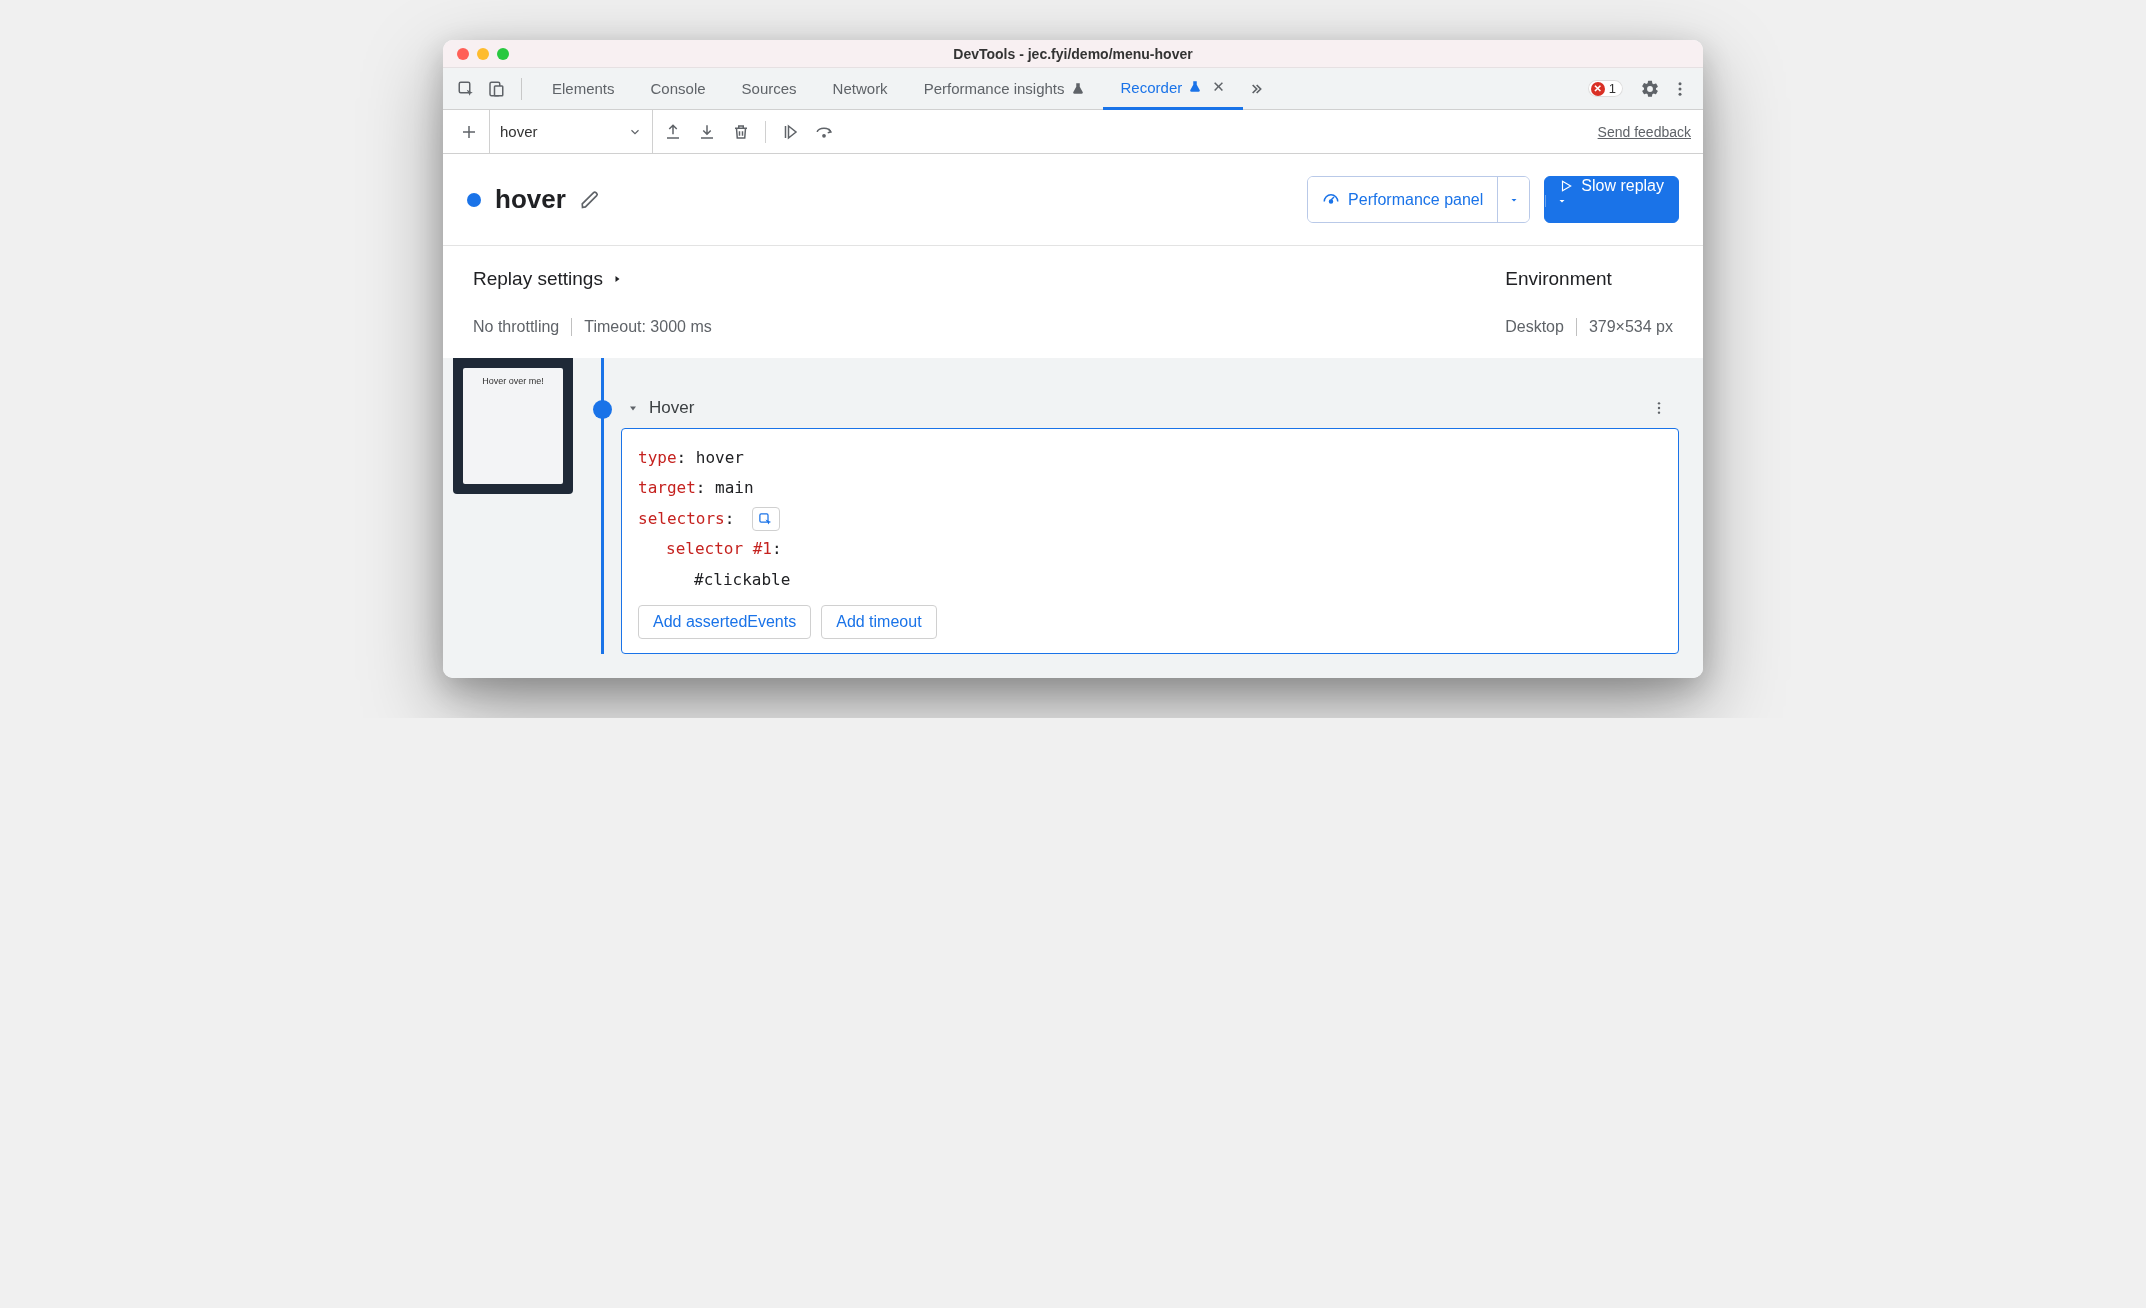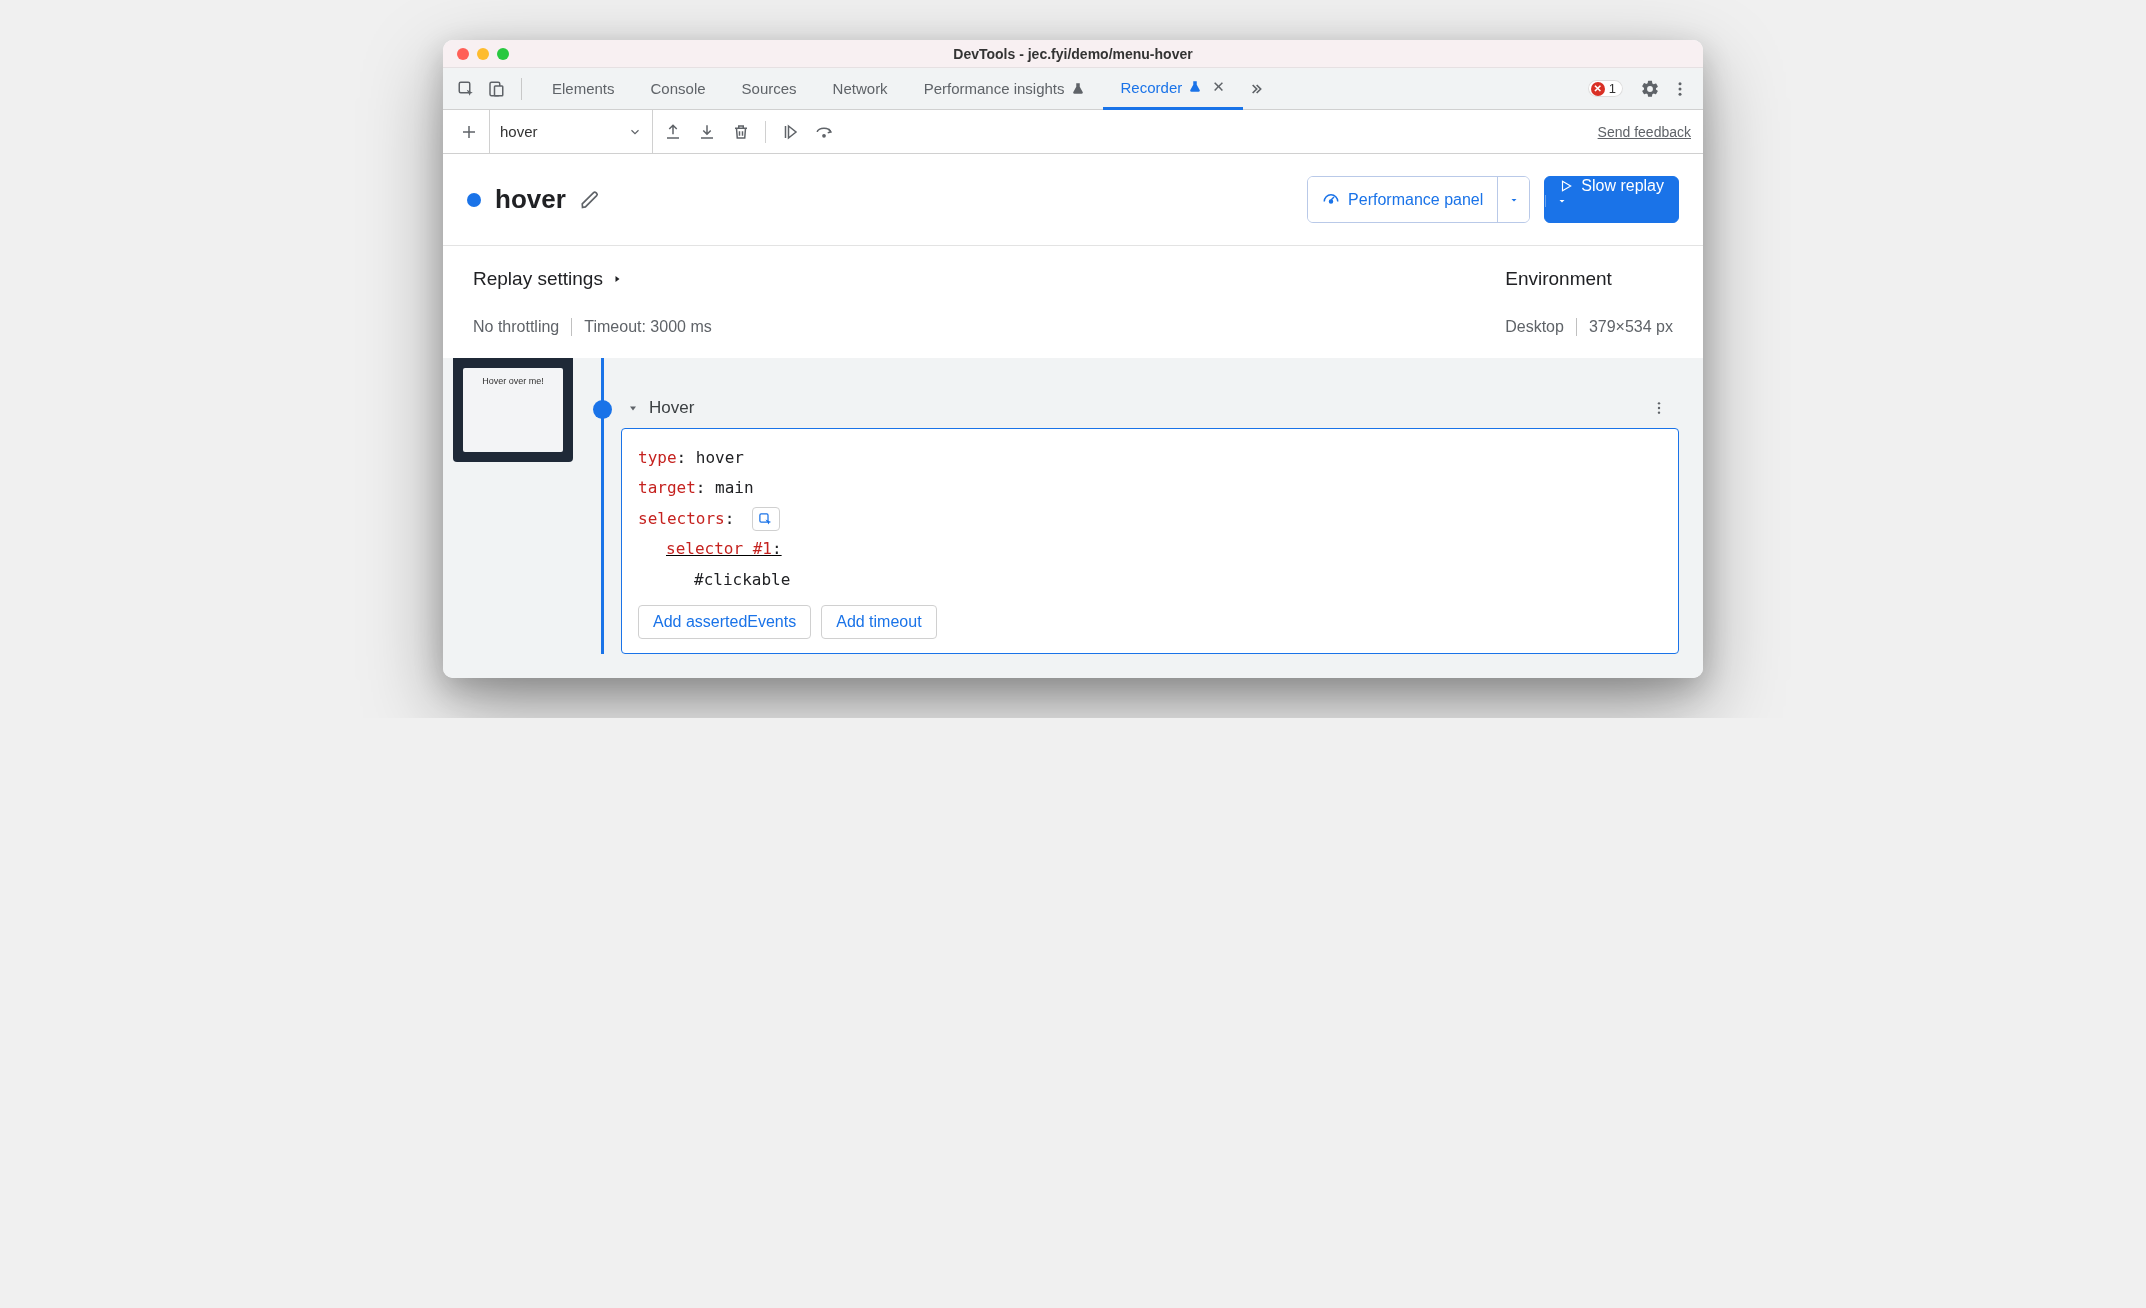--- a/index.html
+++ b/index.html
@@ -142,21 +142,21 @@
   background: #f1f3f4;
   padding: 0 24px 24px 10px;
   display: flex;
   gap: 12px;
 }
 .thumb {
   width: 120px;
   margin-top: 0;
 }
 .thumb .card {
-  width: 120px; height: 104px;
+  width: 120px; height: 136px;
   background: #1f2937;
   border-radius: 0 0 4px 4px;
   padding: 10px;
   display: flex; flex-direction: column;
 }
 .thumb .card .inner {
   flex: 1; background: #f3f4f6;
   border-radius: 2px;
   display: flex; align-items: flex-start; justify-content: center;
   padding-top: 8px;
@@ -185,21 +185,21 @@
 .step-body {
   border: 1.5px solid #1a73e8;
   border-radius: 4px;
   background: #fff;
   padding: 14px 16px;
   font-family: ui-monospace, SFMono-Regular, Menlo, Consolas, monospace;
   font-size: 16px; line-height: 1.9;
 }
 .step-body .k { color: #c5221f; }
 .step-body .v { color: #202124; }
-.step-body .indent1 { padding-left: 28px; text-decoration: underline; }
+.step-body .indent1 { padding-left: 28px; }
 .step-body .indent2 { padding-left: 56px; }
 .selector-pick {
   display: inline-flex; align-items: center; justify-content: center;
   width: 28px; height: 24px; border: 1px solid #d0d0d0; border-radius: 4px;
   margin-left: 8px; color: #1a73e8; vertical-align: middle;
 }
 .chipbar { display: flex; gap: 10px; margin-top: 10px; }
 .chip {
   border: 1px solid #d0d0d0; border-radius: 4px;
   padding: 7px 14px; font-size: 16px; color: #1a73e8;

